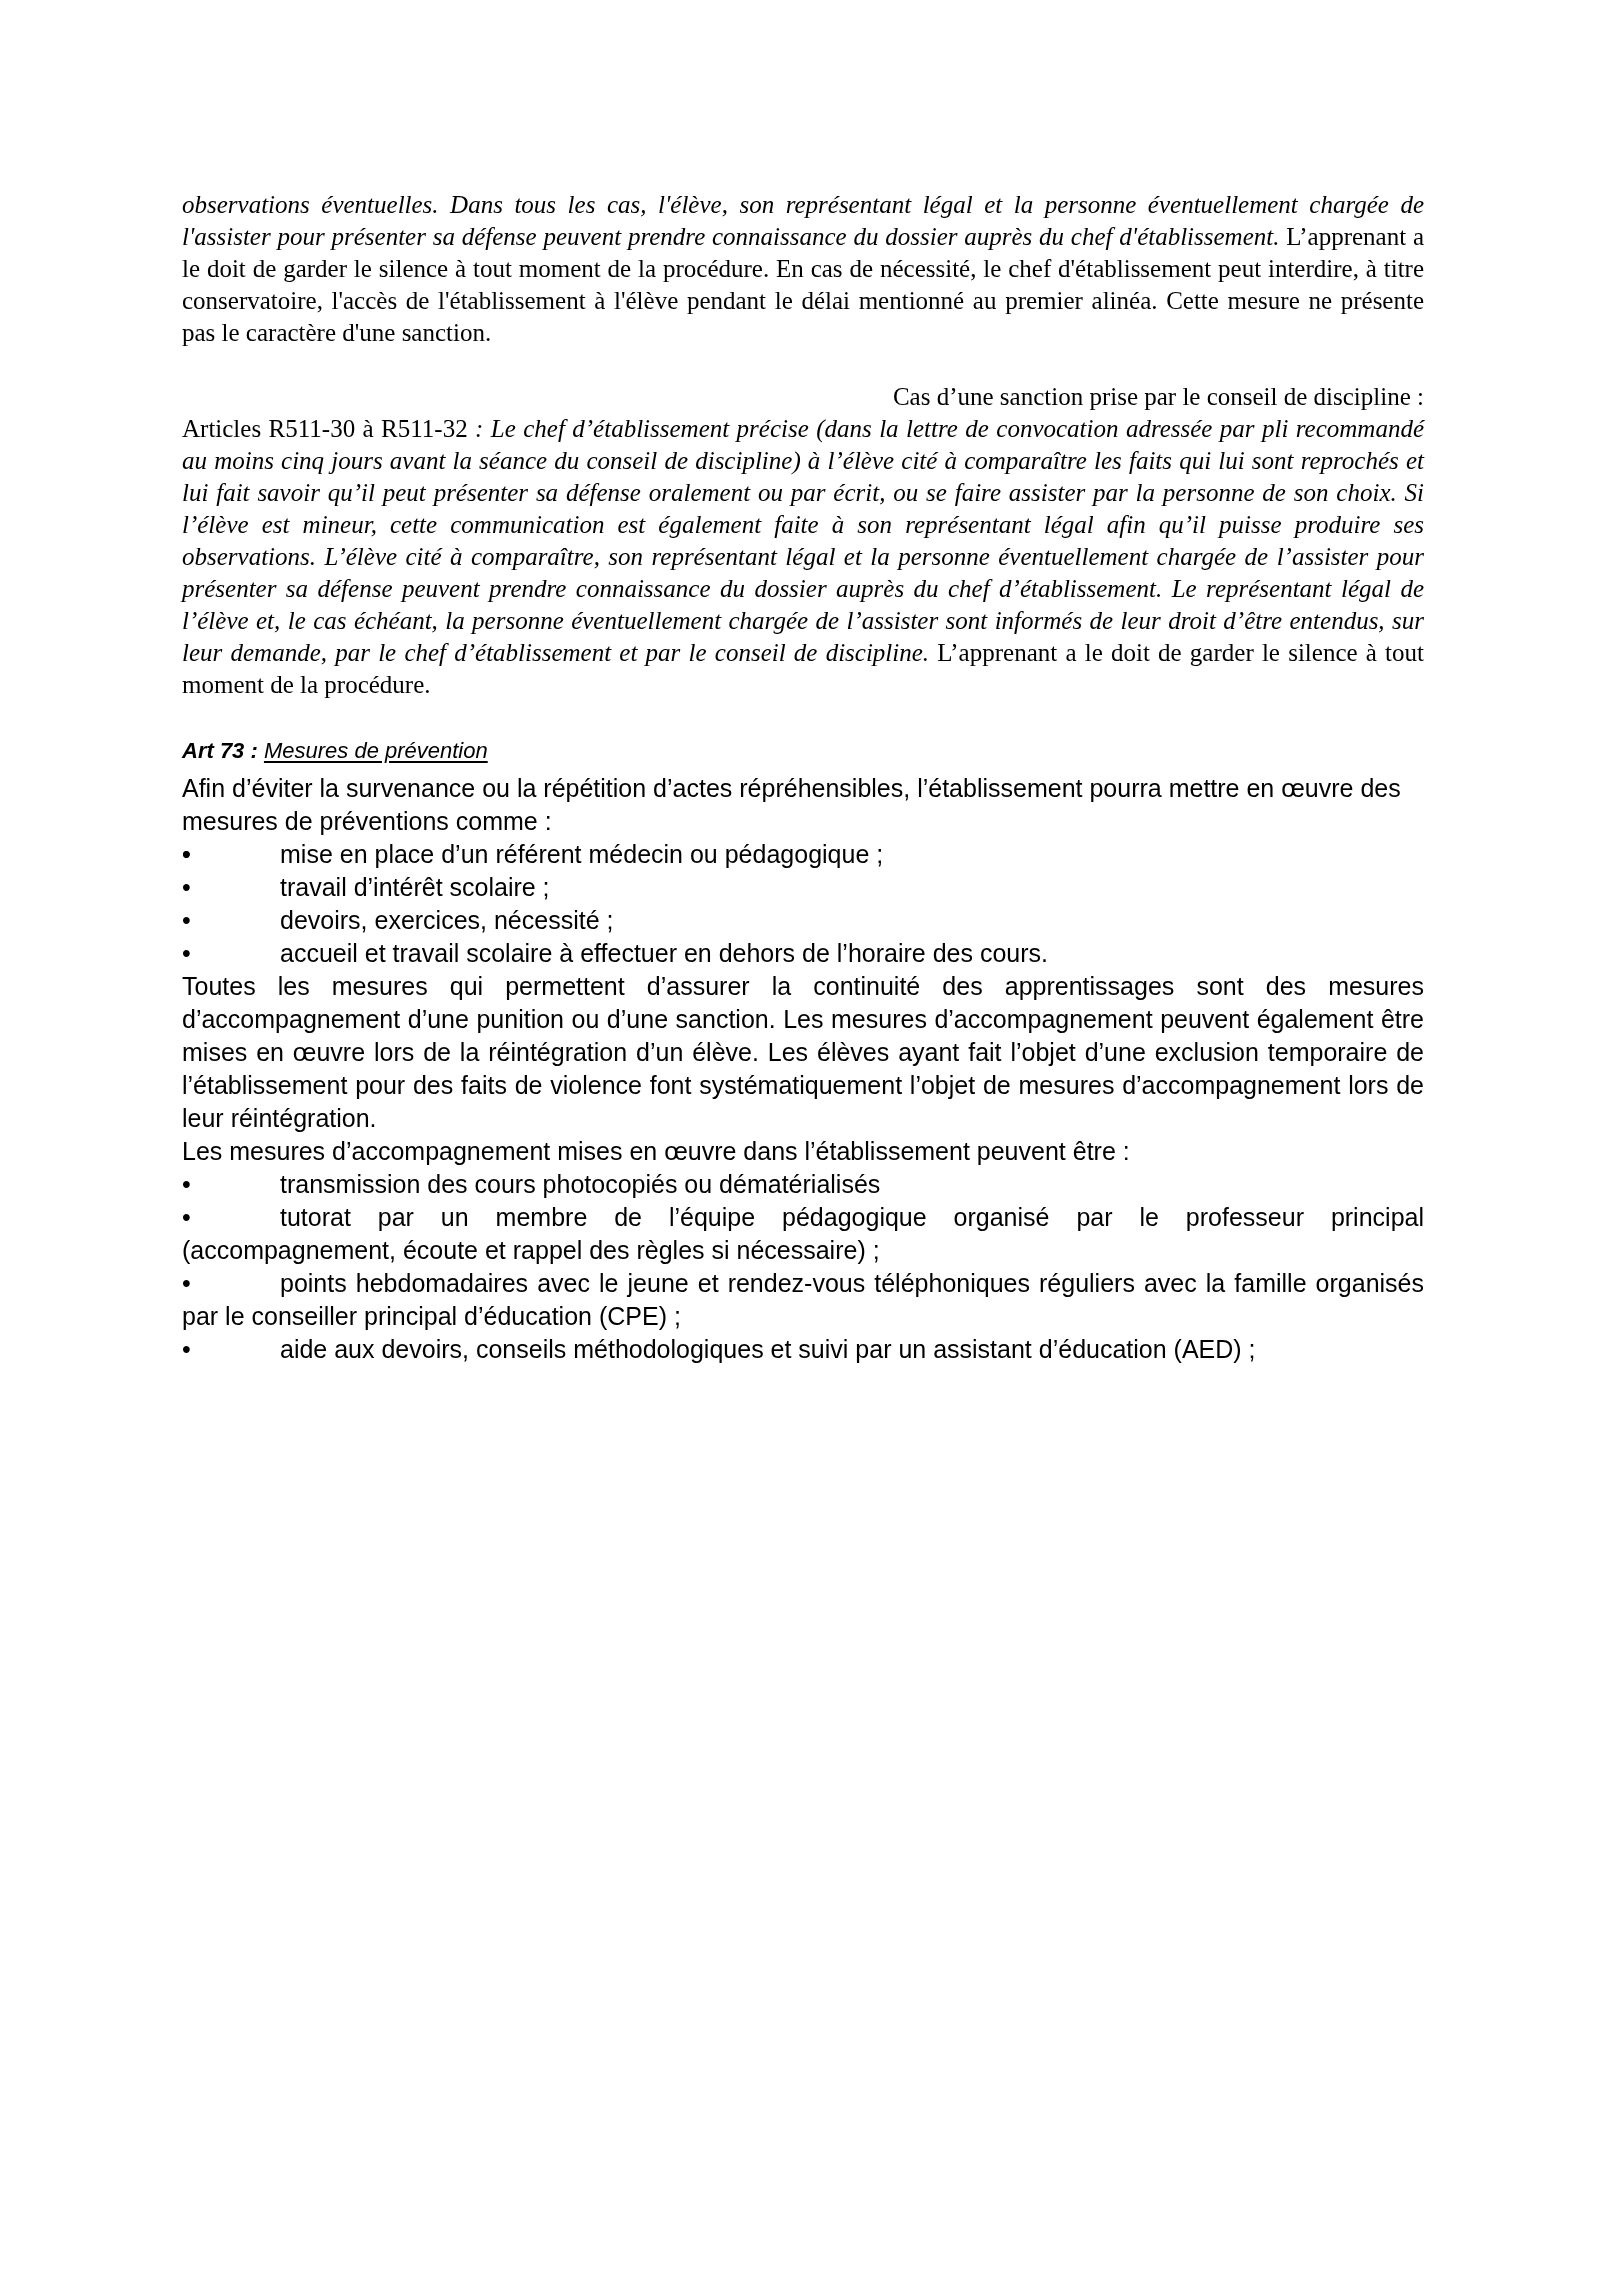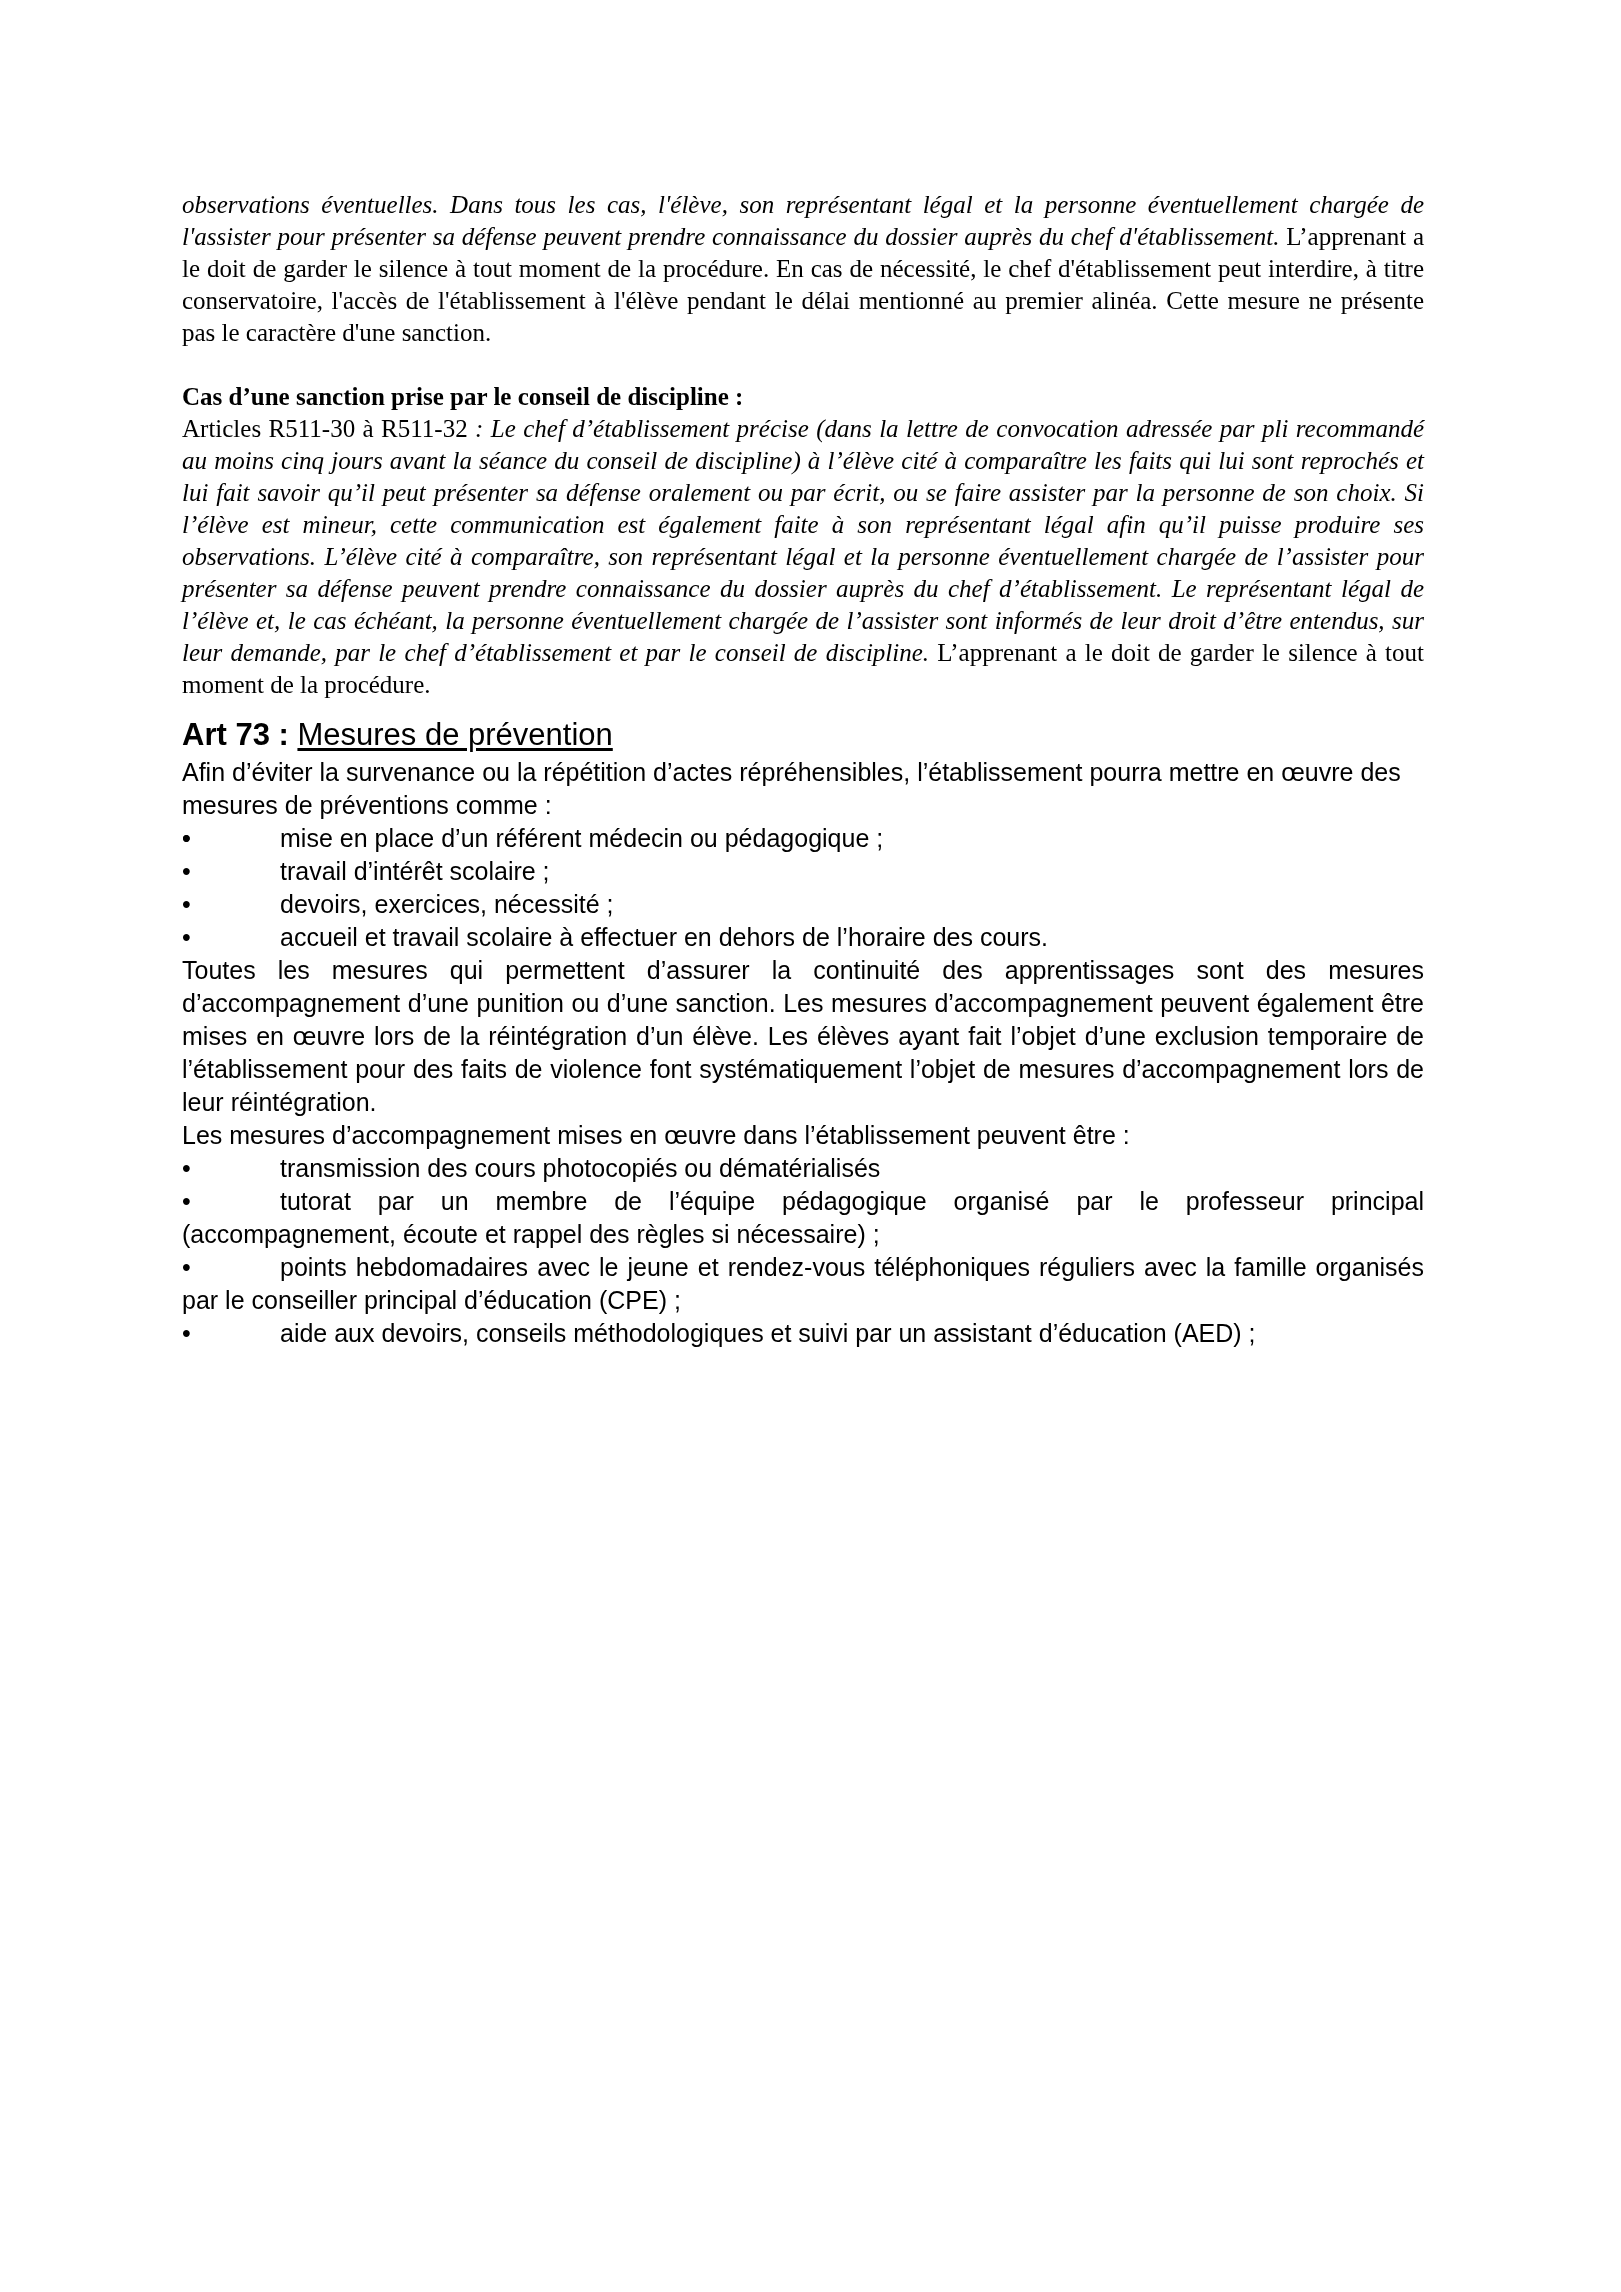--- a/index.html
+++ b/index.html
@@ -4,22 +4,22 @@
 <style>
   html, body { margin: 0; padding: 0; background: #ffffff; }
   body { width: 1621px; height: 2293px; position: relative; overflow: hidden; color: #000; }
   .page { position: absolute; left: 182px; top: 189px; width: 1242px; }
   .serif { font-family: "Liberation Serif", "DejaVu Serif", serif; font-size: 25px; line-height: 32px; }
   .sans { font-family: "Liberation Sans", "DejaVu Sans", sans-serif; font-size: 25px; line-height: 33px; }
   p { margin: 0; }
   .justify { text-align: justify; text-align-last: left; }
   .it { font-style: italic; }
   .gap-serif { height: 32px; }
-  .heading-serif { font-weight: bold; }
-  .art-heading { margin-top: 16px; margin-bottom: 3.9px; font-size: 31px; line-height: 35px; }
+  .heading-serif { font-weight: normal; text-align: right; }
+  .art-heading { margin-top: 32px; margin-bottom: 3.9px; font-size: 22px; line-height: 35px; font-style: italic; }
   .art-heading .art-num { font-weight: bold; }
   .art-heading .art-title { text-decoration: underline; text-underline-offset: 2.9px; }
   .bullet-row { position: relative; padding-left: 98px; }
   .bullet-row .dot { position: absolute; left: 0; top: 0; width: 19.6px; }
   .bullet-wrap { text-indent: 98px; position: relative; }
   .bullet-wrap .dot { position: absolute; left: 0; top: 0; text-indent: 0; }
 </style>
 </head>
 <body>
 

